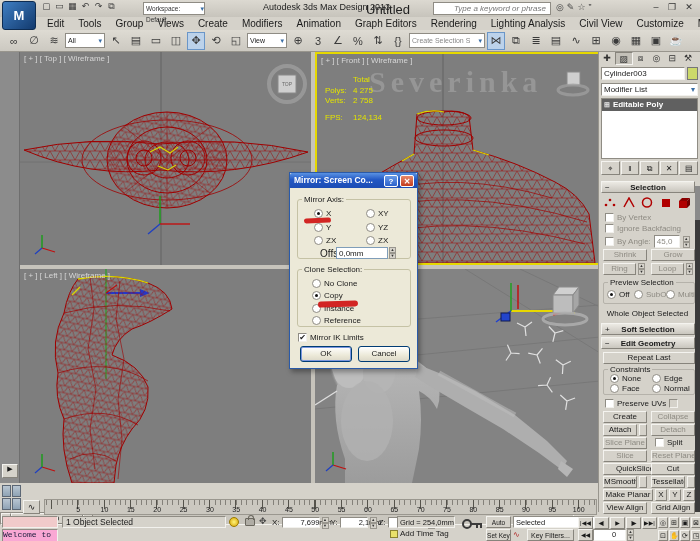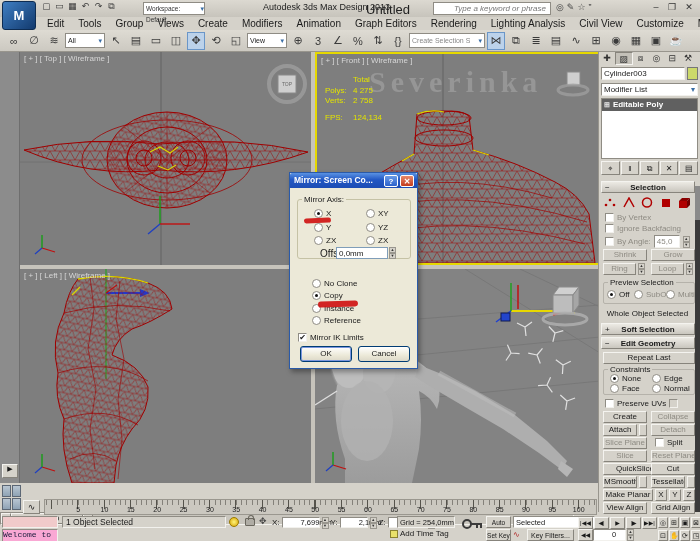--- a/index.html
+++ b/index.html
@@ -616,20 +616,23 @@
       <span class="radio"></span>
       <span>ZX</span>
     </div>
   <span class="abs" style="left:30px;top:75px;font-size:10px" able="false">Offset:</span>
   <div class="dfld" style="left:46px;top:74px;width:52px;height:12px">0,0mm</div>
   <span class="spin abs" style="left:99px;top:74px">
       <i>▲</i>
       <i>▼</i>
     </span>
 
+  <div class="dgrp" style="left:7px;top:96px;width:114px;height:58px">
+    <span class="lg">Clone Selection:</span>
+  </div>
   <div class="rrow" style="left:22px;top:106px">
       <span class="radio"></span>
       <span>No Clone</span>
     </div>
   <div class="rrow" style="left:22px;top:118px">
       <span class="radio sel"></span>
       <span>Copy</span>
     </div>
   <div class="rrow" style="left:22px;top:131px">
       <span class="radio"></span>

